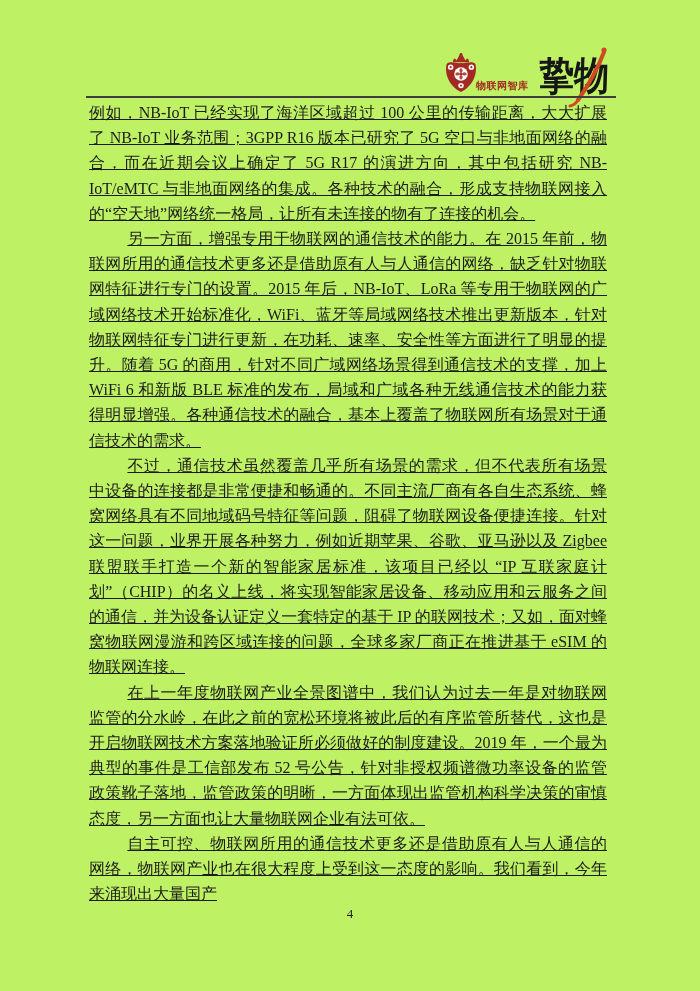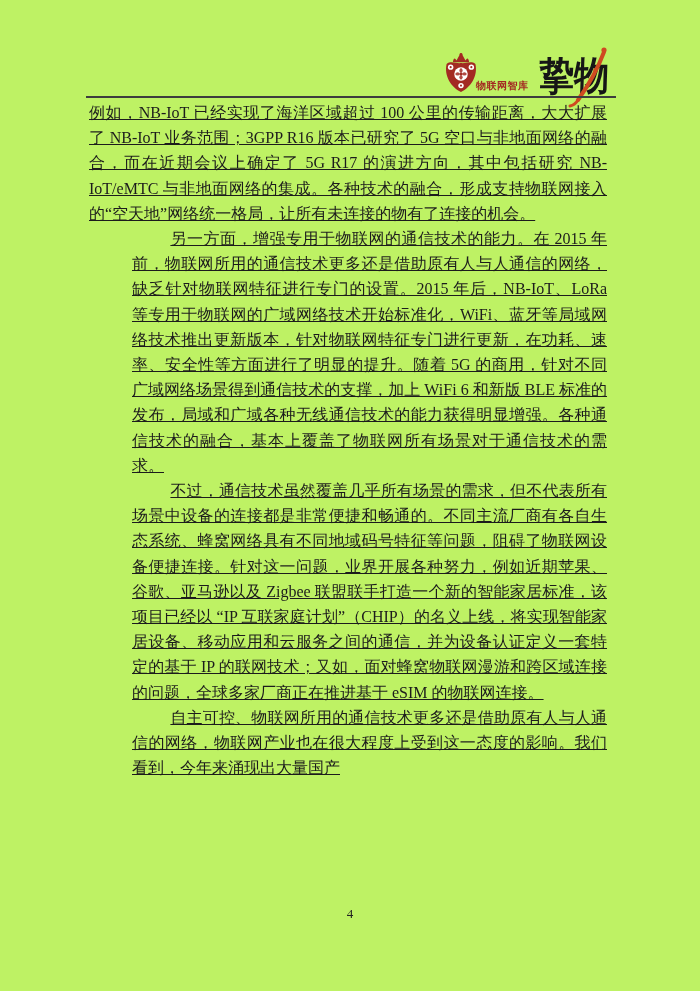--- a/index.html
+++ b/index.html
@@ -88,21 +88,20 @@
     font-size: 16px;
     line-height: 25.2px;
     text-align: justify;
   }
   .doc-body p {
     margin: 0;
     text-decoration: underline;
   }
   .doc-body p.indent {
     text-indent: 2.4em;
-    margin-left: 43px;
   }
   .section-heading {
     font-weight: bold;
     text-indent: 2.4em;
     margin: 22px 0 26px 0 !important;
   }
 
   
   .page-footer {
     position: absolute;
@@ -153,18 +152,19 @@
       <circle cx="55" cy="26" r="1.8" fill="#cf4a21"></circle>
     </svg>
   </div>
 
   <div class="header-rule"></div>
 
   <div class="doc-body">
     <p>例如，NB-IoT 已经实现了海洋区域超过 100 公里的传输距离，大大扩展了 NB-IoT 业务范围；3GPP R16 版本已研究了 5G 空口与非地面网络的融合，而在近期会议上确定了 5G R17 的演进方向，其中包括研究 NB-IoT/eMTC 与非地面网络的集成。各种技术的融合，形成支持物联网接入的“空天地”网络统一格局，让所有未连接的物有了连接的机会。</p>
     <p class="indent">另一方面，增强专用于物联网的通信技术的能力。在 2015 年前，物联网所用的通信技术更多还是借助原有人与人通信的网络，缺乏针对物联网特征进行专门的设置。2015 年后，NB-IoT、LoRa 等专用于物联网的广域网络技术开始标准化，WiFi、蓝牙等局域网络技术推出更新版本，针对物联网特征专门进行更新，在功耗、速率、安全性等方面进行了明显的提升。随着 5G 的商用，针对不同广域网络场景得到通信技术的支撑，加上 WiFi 6 和新版 BLE 标准的发布，局域和广域各种无线通信技术的能力获得明显增强。各种通信技术的融合，基本上覆盖了物联网所有场景对于通信技术的需求。</p>
     <p class="indent">不过，通信技术虽然覆盖几乎所有场景的需求，但不代表所有场景中设备的连接都是非常便捷和畅通的。不同主流厂商有各自生态系统、蜂窝网络具有不同地域码号特征等问题，阻碍了物联网设备便捷连接。针对这一问题，业界开展各种努力，例如近期苹果、谷歌、亚马逊以及 Zigbee 联盟联手打造一个新的智能家居标准，该项目已经以 “IP 互联家庭计划”（CHIP）的名义上线，将实现智能家居设备、移动应用和云服务之间的通信，并为设备认证定义一套特定的基于 IP 的联网技术；又如，面对蜂窝物联网漫游和跨区域连接的问题，全球多家厂商正在推进基于 eSIM 的物联网连接。</p>
+    <p class="indent">在上一年度物联网产业全景图谱中，我们认为过去一年是对物联网监管的分水岭，在此之前的宽松环境将被此后的有序监管所替代，这也是开启物联网技术方案落地验证所必须做好的制度建设。2019 年，一个最为典型的事件是工信部发布 52 号公告，针对非授权频谱微功率设备的监管政策靴子落地，监管政策的明晰，一方面体现出监管机构科学决策的审慎态度，另一方面也让大量物联网企业有法可依。</p>
     <p class="indent">自主可控、物联网所用的通信技术更多还是借助原有人与人通信的网络，物联网产业也在很大程度上受到这一态度的影响。我们看到，今年来涌现出大量国产</p>
   </div>
 
   <div class="page-footer">4</div>
 
 </div>
 
 </body></html>

